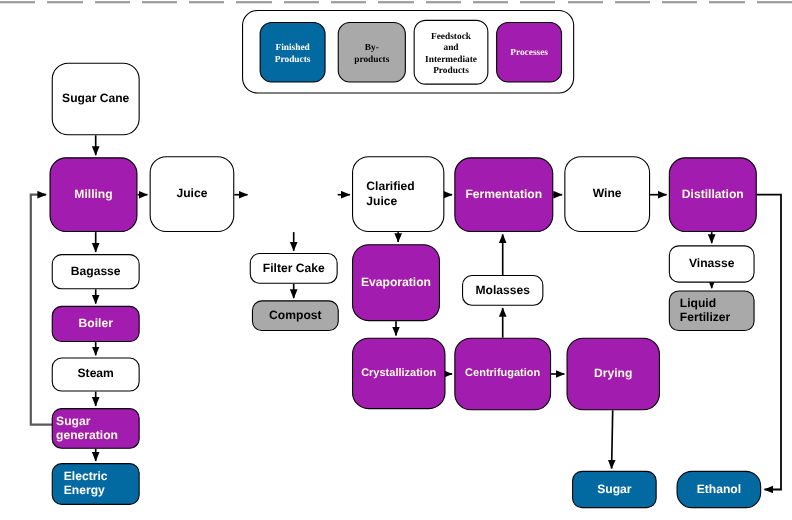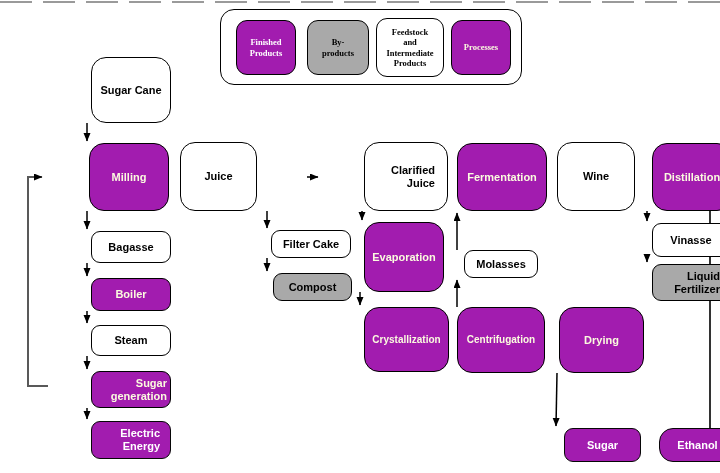--- a/index.html
+++ b/index.html
@@ -1,28 +1,28 @@
 <!DOCTYPE html>
 <html><head>
 <meta charset="utf-8">
 <style>
   html,body{margin:0;padding:0;background:#fff;}
   #canvas{position:relative;width:720px;height:473px;background:#fff;overflow:hidden;
           font-family:"Liberation Sans",sans-serif;font-weight:bold;}
   .top-dashes{position:absolute;left:0;top:1px;width:720px;height:2px;
           background:repeating-linear-gradient(90deg,#9a9a9a 0 32px,transparent 32px 43px);}
   .node{position:absolute;display:flex;align-items:center;justify-content:center;
-        text-align:right;box-sizing:border-box;border:1.6px solid #000;
-        font-size:11px;line-height:1.15;padding:2px 3px;margin-left:44px;}
+        text-align:left;box-sizing:border-box;border:1.6px solid #000;
+        font-size:11px;line-height:1.15;padding:2px 3px;}
   .big{border-radius:15px;}
   .small{border-radius:9px;}
   .t-process{background:#a21caf;color:#fbfbdf;}
   .t-feedstock{background:#ffffff;color:#000;}
   .t-byproduct{background:#a9a9a9;color:#000;}
-  .t-finished{background:#a21caf;color:#fff;border-color:#070707;}
+  .t-finished{background:#0369a1;color:#fff;border-color:#070707;}
   .fs9{font-size:10px;}
   .narrow{display:inline-block;max-width:58px;}
   .legend{position:absolute;left:220px;top:9px;width:302px;height:76px;
           border:1.6px solid #000;border-radius:14px;background:#fff;box-sizing:border-box;}
   .lg-box{position:absolute;display:flex;align-items:center;justify-content:center;
           text-align:center;box-sizing:border-box;border:1.4px solid #000;border-radius:11px;
           font-size:8.5px;line-height:1.2;padding:2px 18px;font-family:Liberation Serif, serif;}
   svg#edges{position:absolute;left:0;top:0;}
 </style>
 </head>

